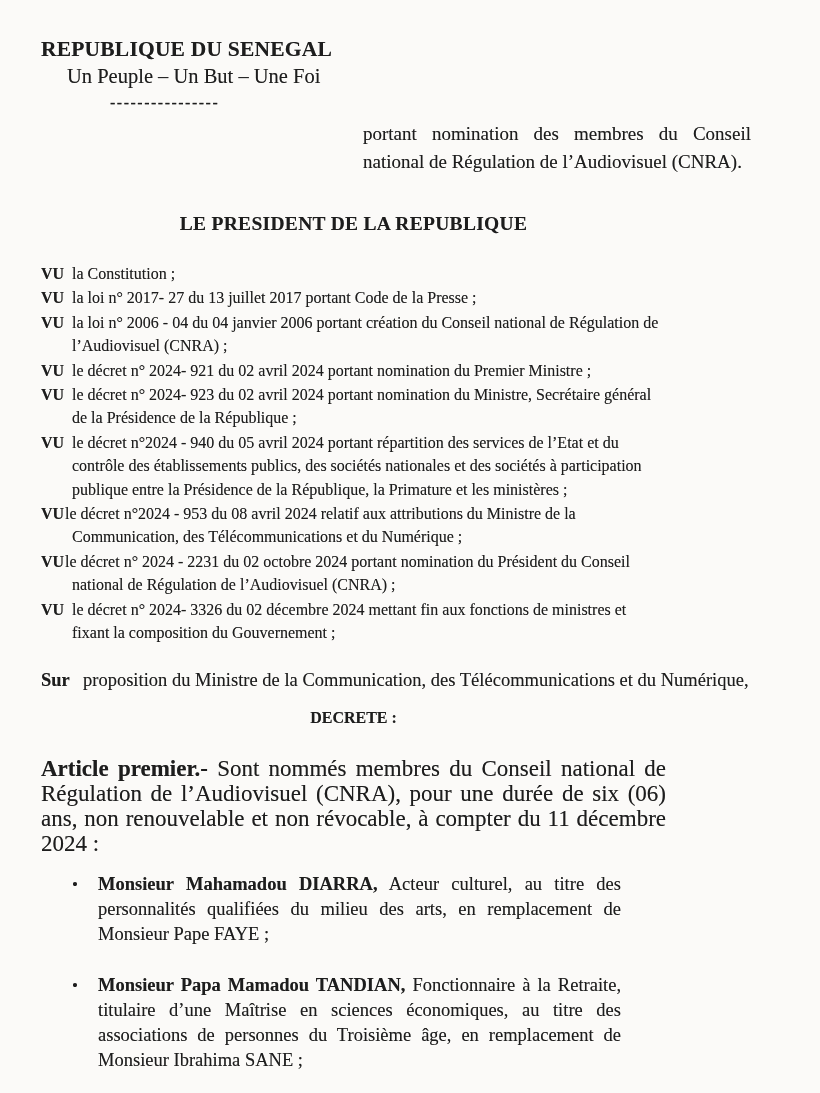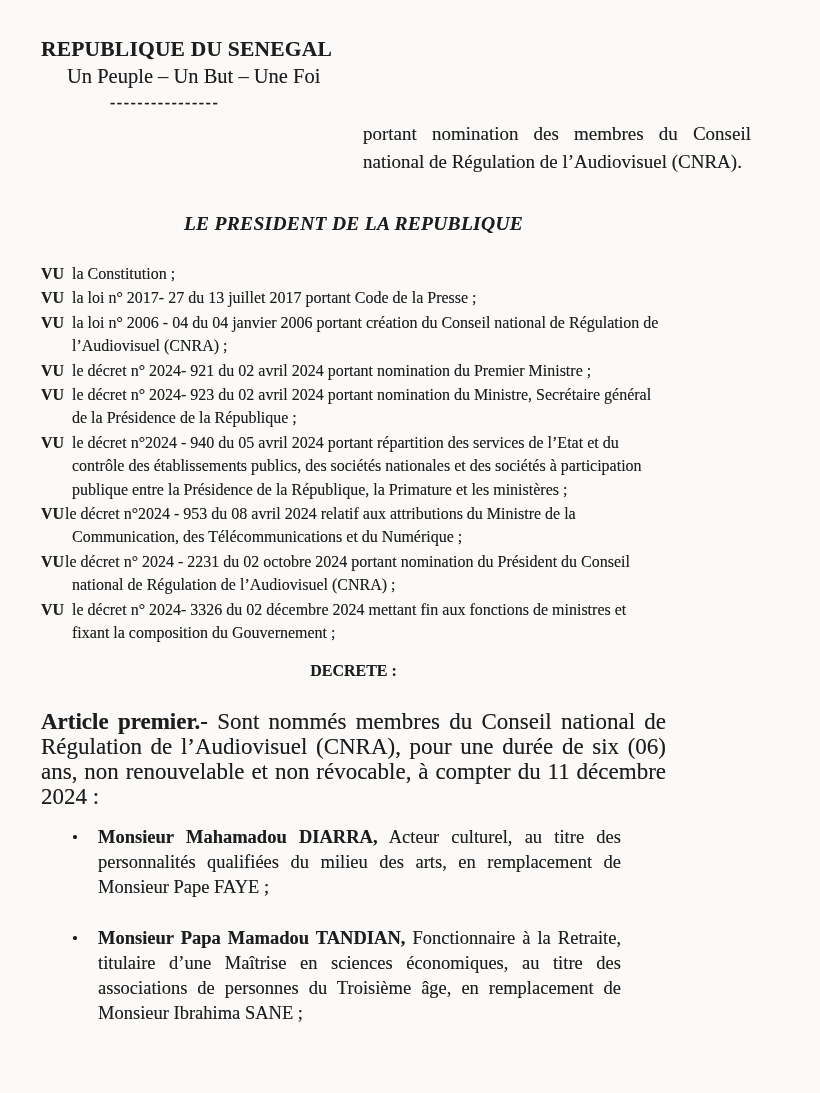--- a/index.html
+++ b/index.html
@@ -46,21 +46,21 @@
   }
   .decree-subject {
     margin: 8px 0 0 0;
     font-size: 19px; line-height: 28px;
     text-align: justify;
   }
   
   .president {
     margin: 36px 0 12px 0;
     font-size: 19.5px; font-weight: bold;
-    text-align: center; line-height: 24px; letter-spacing: 0.3px; font-style: italic;
+    text-align: center; line-height: 24px; letter-spacing: 0.3px;
   }
   .decrete {
     margin: 14px 0 0 0;
     font-size: 16px; font-weight: bold;
     text-align: center; line-height: 24px;
   }
   
   .vu-list { margin-top: 26px; }
   .vu {
     margin: 0 0 1px 0;
@@ -125,20 +125,21 @@
     <p class="vu"><span class="vu-label">VU</span><span>la loi n° 2017- 27 du 13 juillet 2017 portant Code de la Presse ;</span></p>
     <p class="vu"><span class="vu-label">VU</span><span>la loi n° 2006 - 04 du 04 janvier 2006 portant création du Conseil national de Régulation de l’Audiovisuel (CNRA) ;</span></p>
     <p class="vu"><span class="vu-label">VU</span><span>le décret n° 2024- 921 du 02 avril 2024 portant nomination du Premier Ministre ;</span></p>
     <p class="vu"><span class="vu-label">VU</span><span>le décret n° 2024- 923 du 02 avril 2024 portant nomination du Ministre, Secrétaire général de la Présidence de la République ;</span></p>
     <p class="vu"><span class="vu-label">VU</span><span>le décret n°2024 - 940 du 05 avril 2024 portant répartition des services de l’Etat et du contrôle des établissements publics, des sociétés nationales et des sociétés à participation publique entre la Présidence de la République, la Primature et les ministères ;</span></p>
     <p class="vu tight"><span class="vu-label">VU</span><span>le décret n°2024 - 953 du 08 avril 2024 relatif aux attributions du Ministre de la Communication, des Télécommunications et du Numérique ;</span></p>
     <p class="vu tight"><span class="vu-label">VU</span><span>le décret n° 2024 - 2231 du 02 octobre 2024 portant nomination du Président du Conseil national de Régulation de l’Audiovisuel (CNRA) ;</span></p>
     <p class="vu"><span class="vu-label">VU</span><span>le décret n° 2024- 3326 du 02 décembre 2024 mettant fin aux fonctions de ministres et fixant la composition du Gouvernement ;</span></p>
   </section>
 
+  <p class="sur"><span class="sur-label">Sur</span><span>proposition du Ministre de la Communication, des Télécommunications et du Numérique,</span></p>
 
   <h2 class="decrete">DECRETE :</h2>
 
   <p class="article"><span class="b">Article premier.-</span>
     <span>Sont nommés membres du Conseil national de Régulation de l’Audiovisuel (CNRA), pour une durée de six (06) ans, non renouvelable et non révocable, à compter du 11 décembre 2024 :</span></p>
 
   <ul class="members">
     <li class="member"><span class="bullet">•</span><span class="b">Monsieur Mahamadou DIARRA,</span>
       <span>Acteur culturel, au titre des personnalités qualifiées du milieu des arts, en remplacement de Monsieur Pape FAYE ;</span></li>
     <li class="member"><span class="bullet">•</span><span class="b">Monsieur Papa Mamadou TANDIAN,</span>

